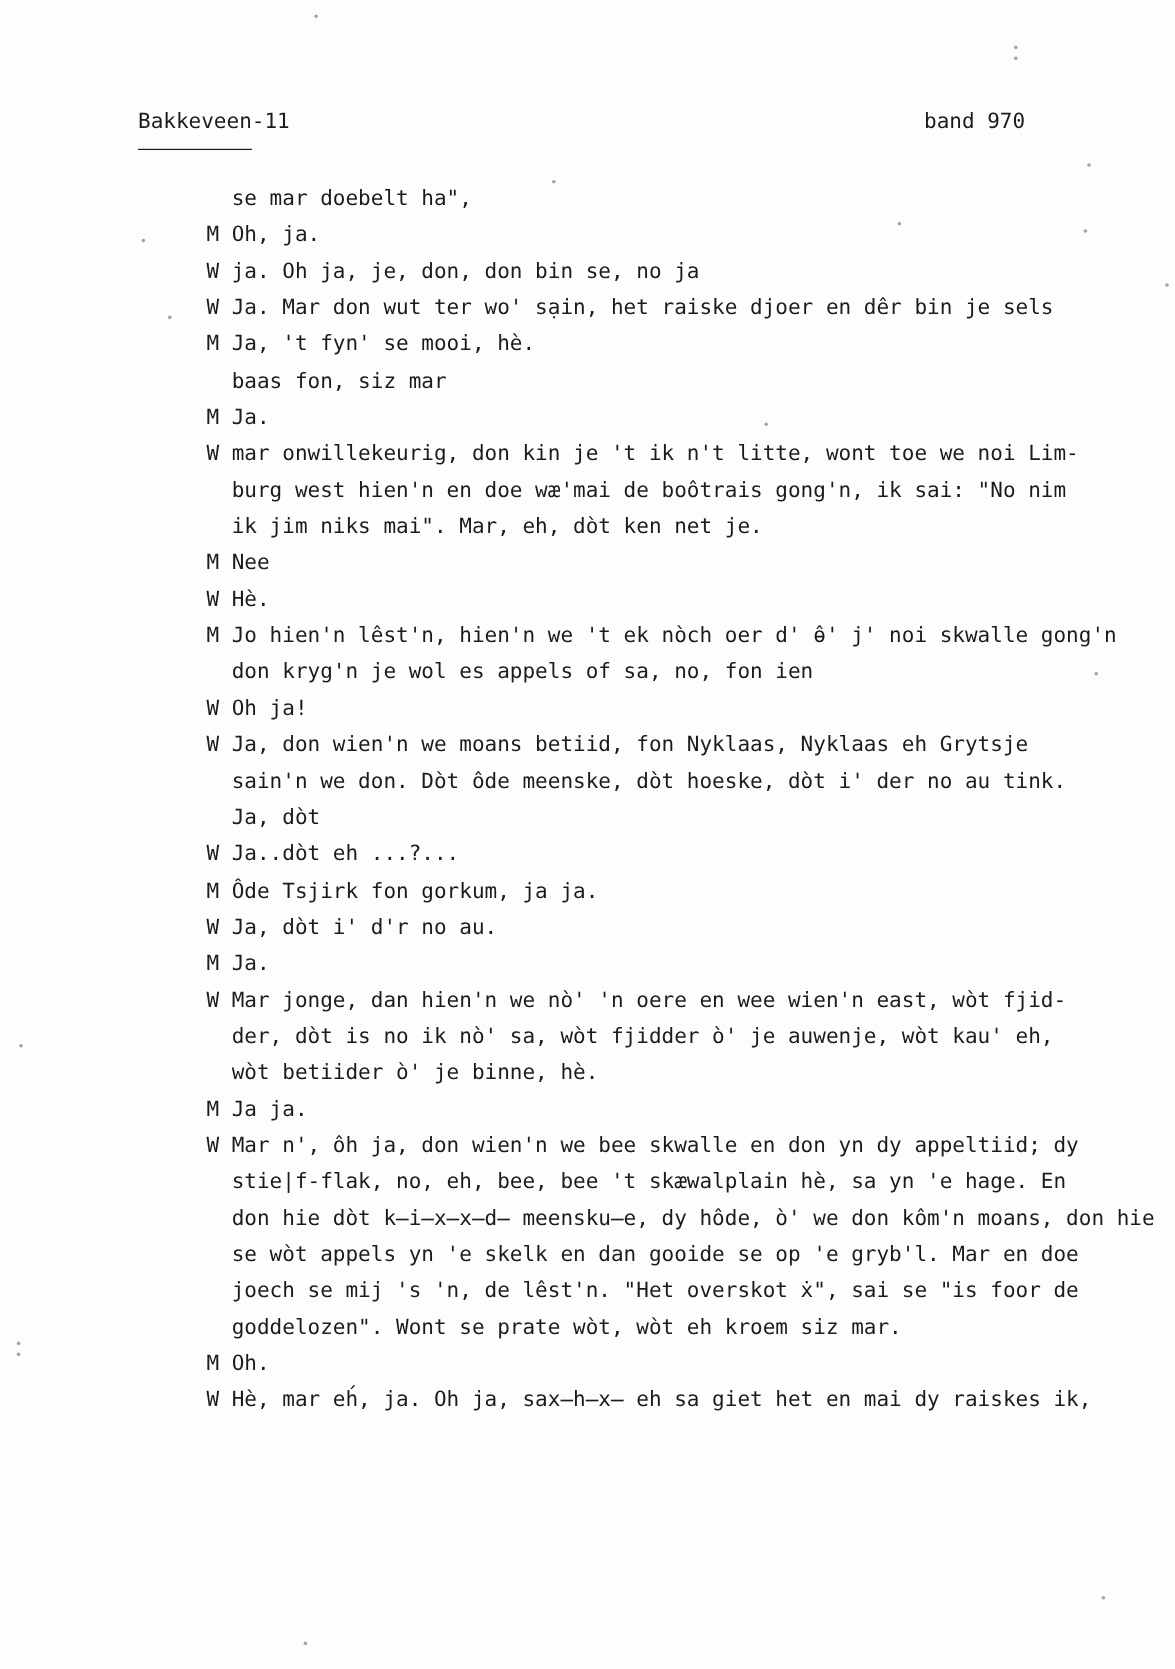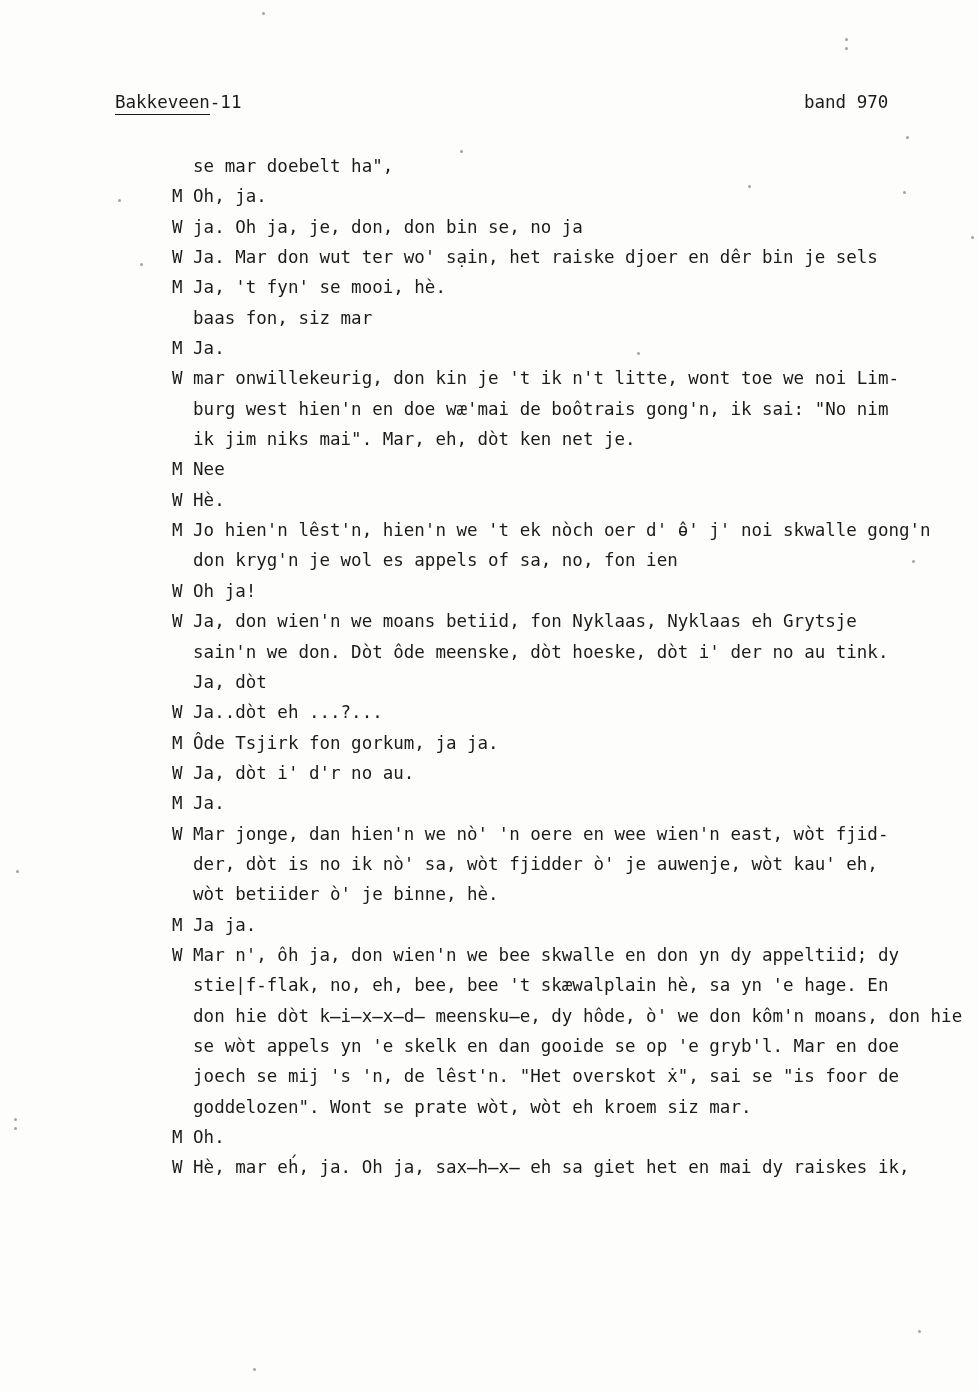--- a/index.html
+++ b/index.html
@@ -25,28 +25,27 @@
     font-size: 17.5px;
   }
   .doc-title {
     position: absolute;
     left: 115px;
     top: 0;
     white-space: nowrap;
   }
   .doc-title .u {
     border-bottom: 1.5px solid #1b1b1b;
-    padding-bottom: 2px;
+    padding-bottom: 12px;
   }
   .band-ref {
     position: absolute;
     left: 770px;
     top: 0;
     white-space: nowrap;
-    margin-left: 34px;
   }
   .lines {
     position: absolute;
     top: 151px;
     left: 172px;
     width: 800px;
   }
   .line {
     height: 30.35px;
     line-height: 30.35px;

